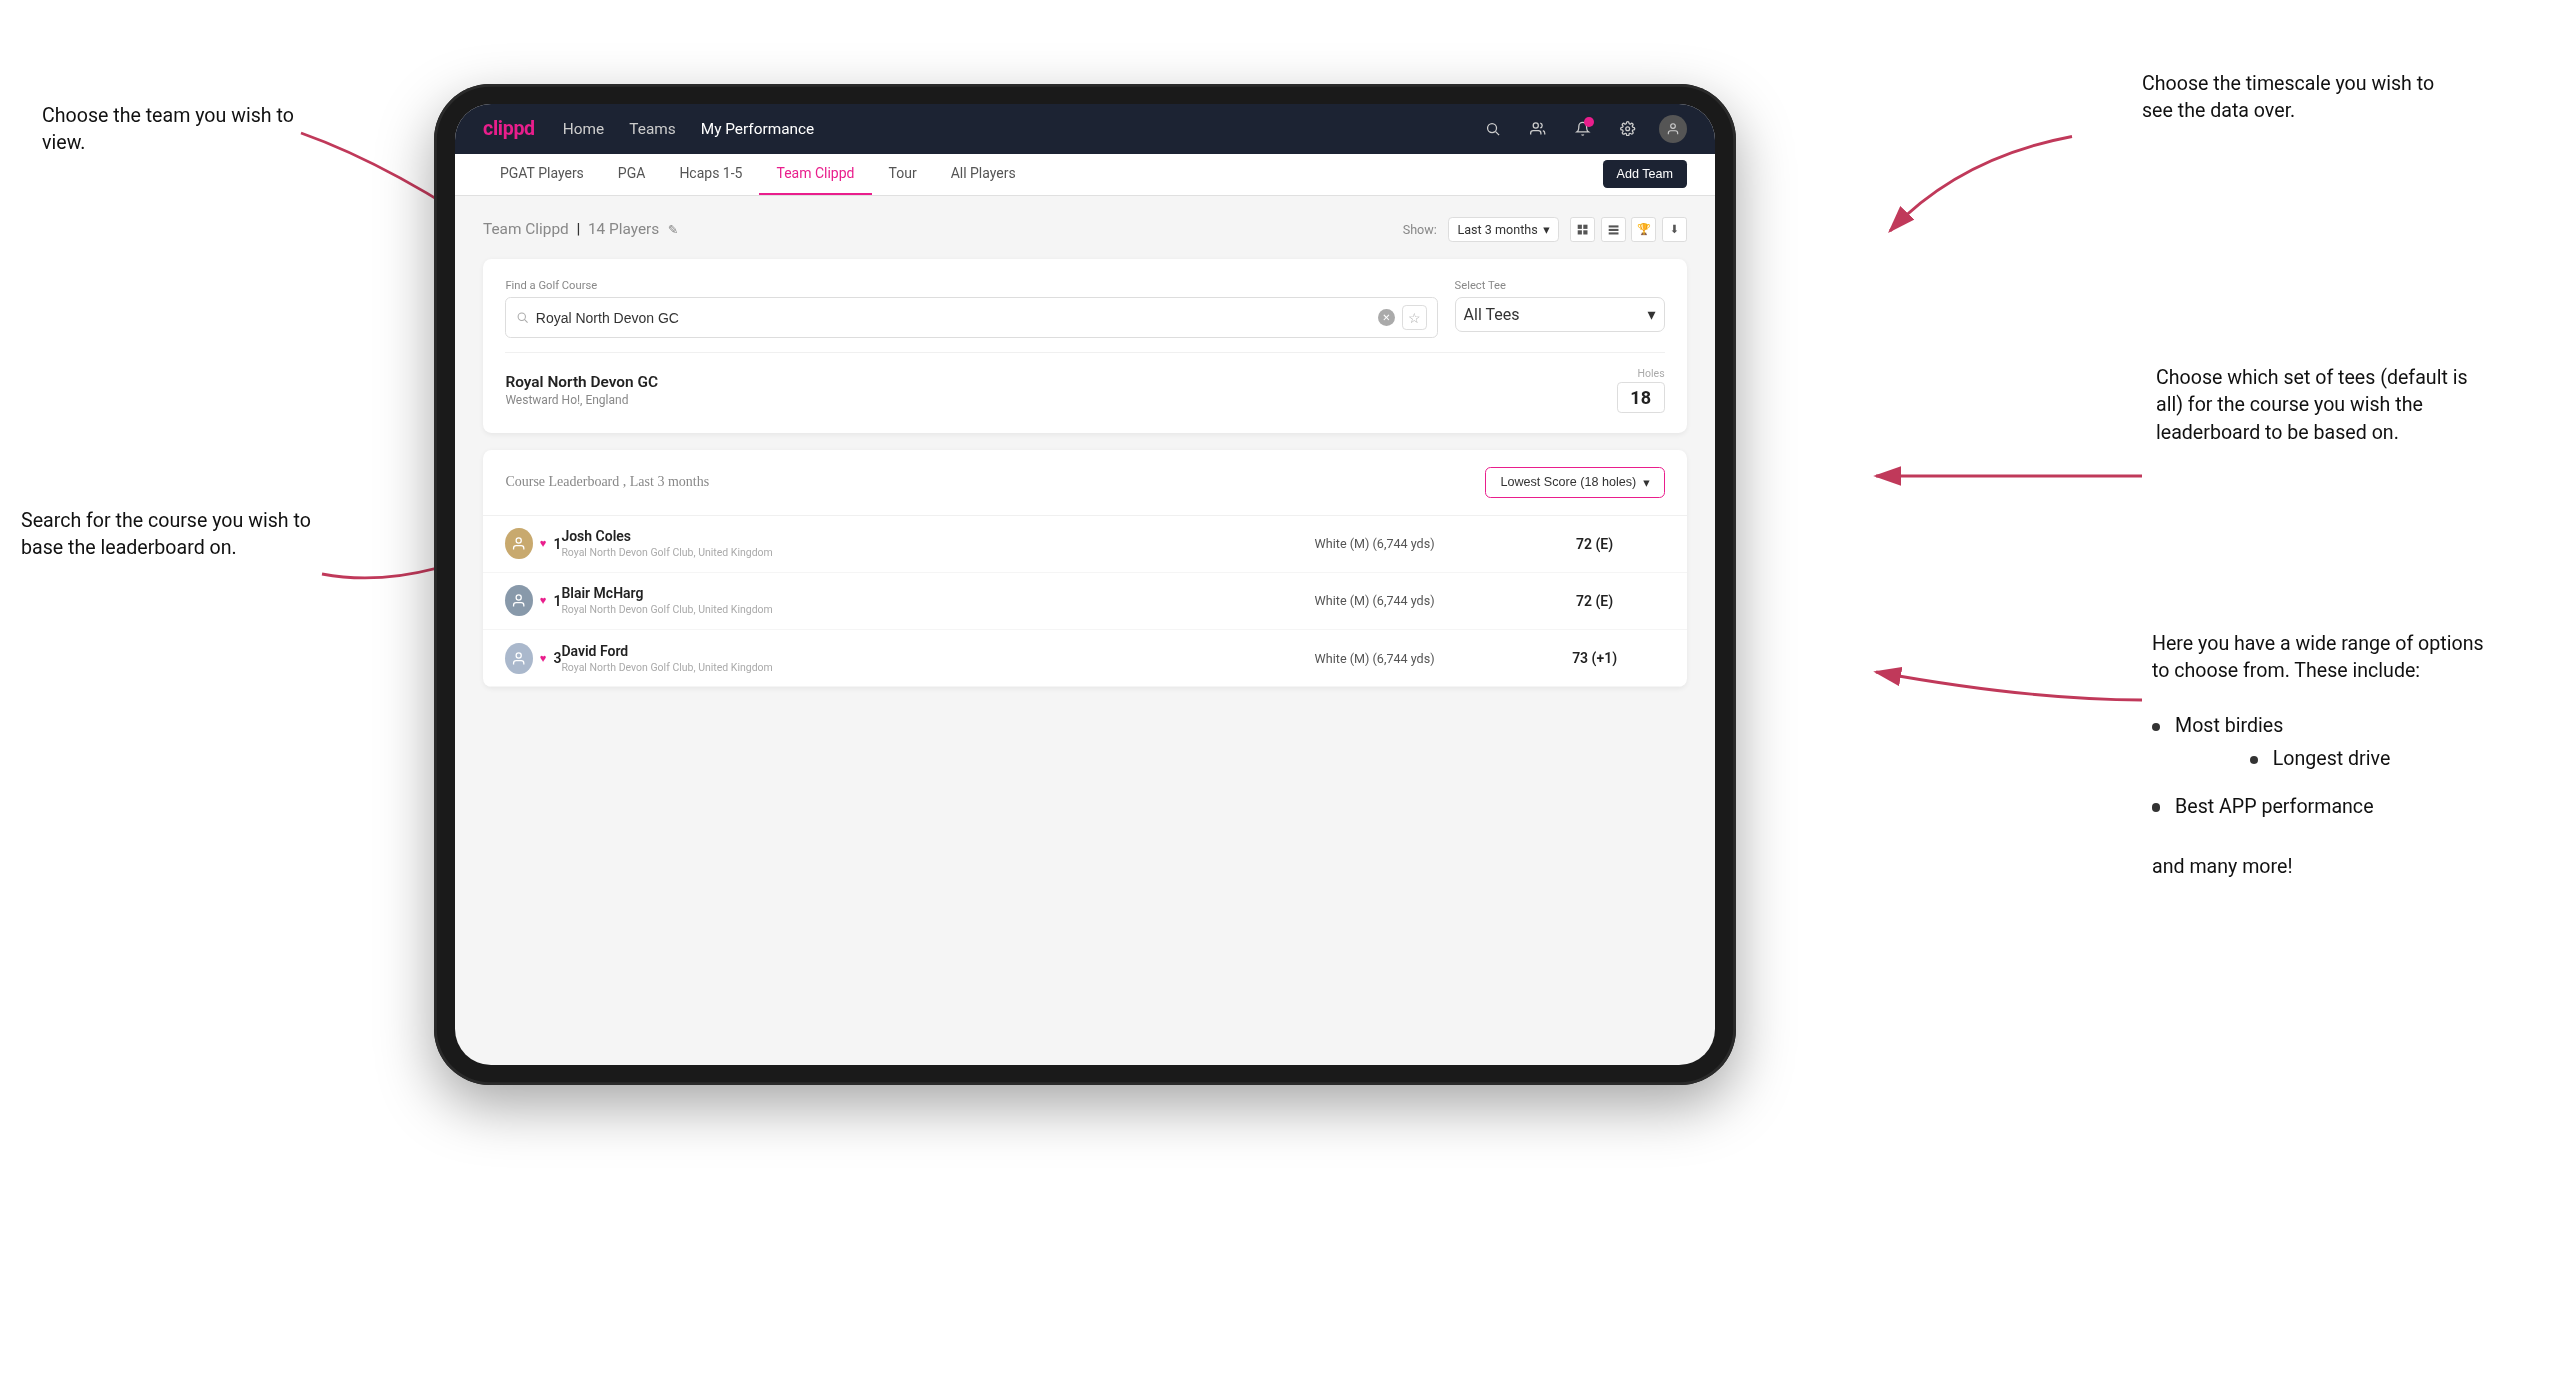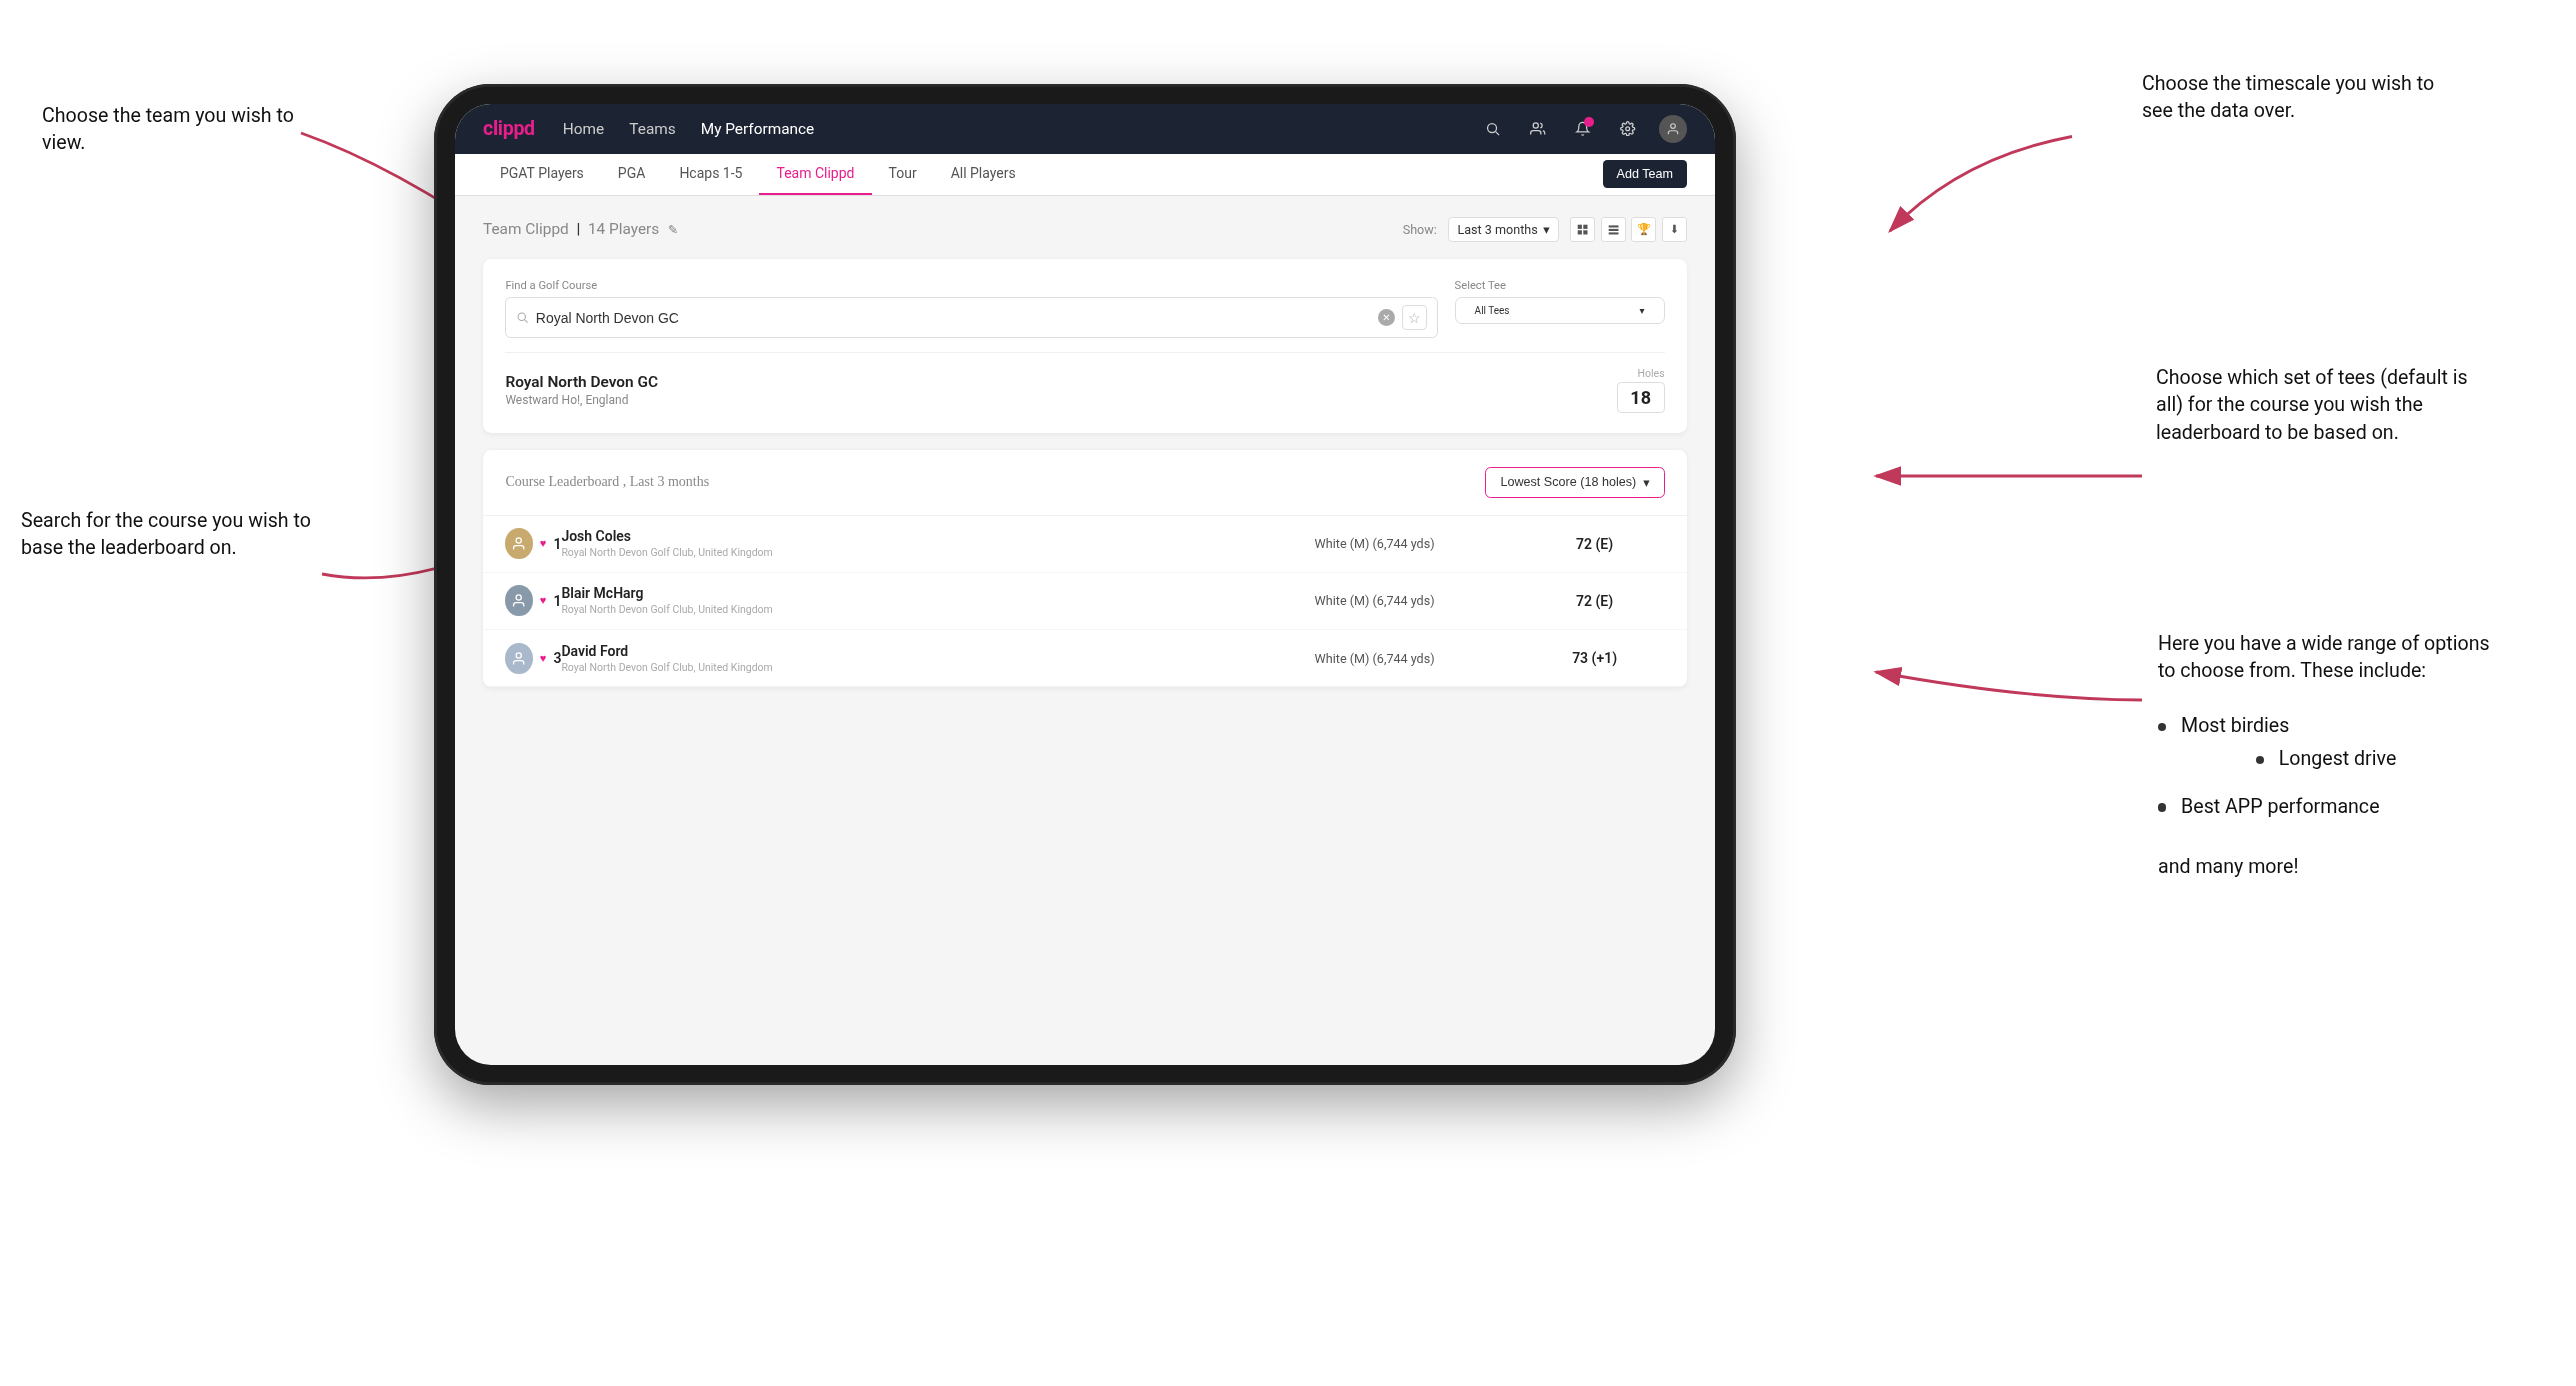--- a/index.html
+++ b/index.html
@@ -314,22 +314,22 @@
       font-size: 14px;
     }
 
     .tee-field {
       width: 210px;
     }
 
     .tee-select {
       border: 0.7px solid #ddd;
       border-radius: 7px;
-      padding: 7px 19px;
-      font-size: 10px;
+      padding: 7px 8px;
+      font-size: 16px;
       color: #333;
       background: #fff;
       display: flex;
       align-items: center;
       justify-content: space-between;
       cursor: pointer;
     }
 
     
     .course-result {
@@ -513,21 +513,21 @@
 </div>
 
 <div class="annotation" style="right: 126px; top: 70px; max-width: 308px; text-align: left;">
   <span>Choose the timescale you wish to see the data over.</span>
 </div>
 
 <div class="annotation" style="right: 98px; top: 364px; max-width: 322px; text-align: left;">
   <span>Choose which set of tees (default is all) for the course you wish the leaderboard to be based on.</span>
 </div>
 
-<div class="annotation" style="right: 82px; top: 630px; max-width: 336px; text-align: left;">
+<div class="annotation" style="right: 88px; top: 630px; max-width: 336px; text-align: left;">
   <span>Here you have a wide range of options to choose from. These include:</span>
   <br><br>
   <ul style="list-style: none; padding: 0; margin: 0;">
     <li style="margin-bottom: 5.6px;">
       <span style="display:inline-block; width: 8.4px; height: 8.4px; background: #333; border-radius: 50%; margin-right: 9.8px; vertical-align: middle;"></span>
       <span>Most birdies</span>
     </li>
     <li style="margin-bottom: 20px; text-align: center;">
       <span style="display:inline-block; width: 8.4px; height: 8.4px; background: #333; border-radius: 50%; margin-right: 9.8px; vertical-align: middle;"></span>
       <span>Longest drive</span>

